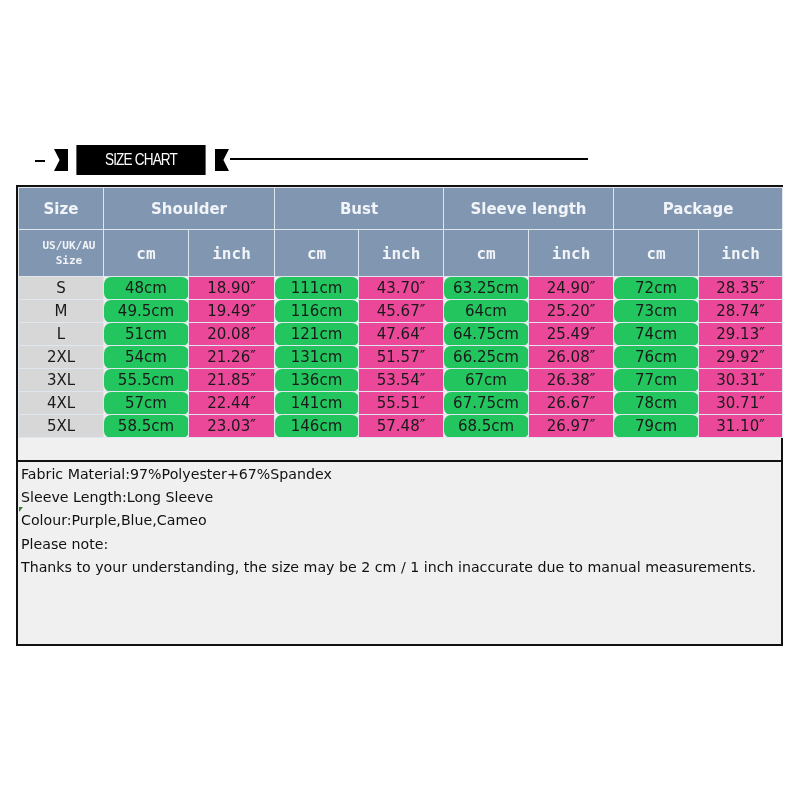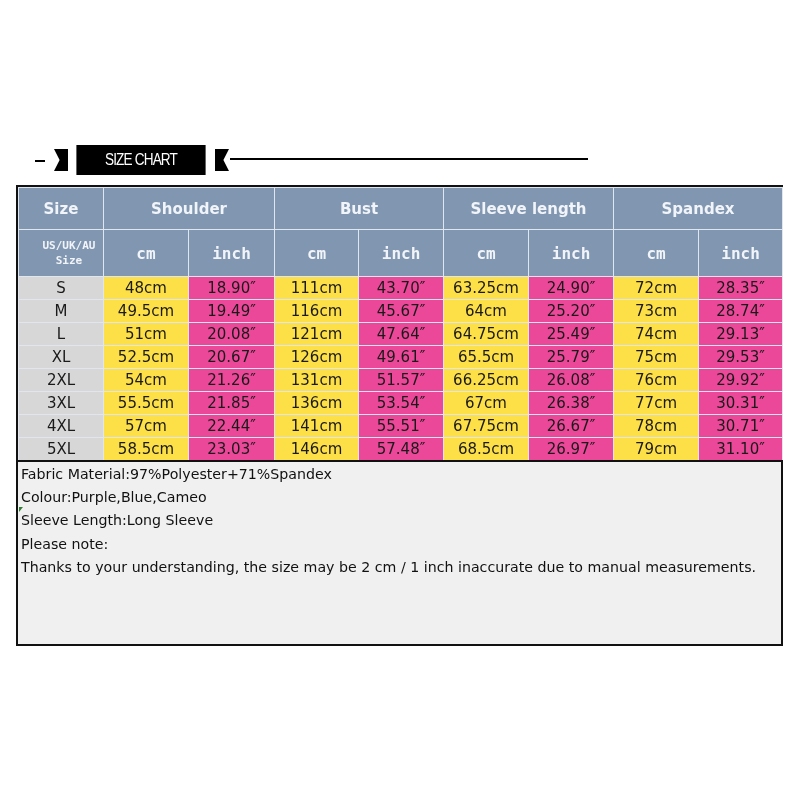--- a/index.html
+++ b/index.html
@@ -20,21 +20,21 @@
   
   .frame { position: absolute; left: 16px; top: 185px; width: 767px; height: 461px; border: 2px solid #111; box-sizing: border-box; background: #f0f0f0; }
 
   table.sizes { position: absolute; left: 18px; top: 187px; border-collapse: collapse; table-layout: fixed; width: 764px; }
   table.sizes td, table.sizes th { padding: 0; text-align: center; vertical-align: middle; border: 1px solid #dfe6ee; box-sizing: border-box; }
   th.h1 { height: 42px; background: #8096b1; color: #f1f4f8; font-weight: bold; font-size: 15px; font-family: "DejaVu Sans", sans-serif; }
   th.h2 { height: 47px; background: #8096b1; color: #f1f4f8; font-weight: bold; font-size: 16px; font-family: "DejaVu Sans Mono", monospace; }
   th.h2.size-sub { font-size: 11px; line-height: 15px; padding-left: 16px; }
   td.c { height: 23px; font-size: 15px; color: #1a1a1a; border-color: #ffffff; font-family: "DejaVu Sans", sans-serif; }
   td.c.size { background: #d7d7d7; }
-  td.c.cm { background: #fde047; }
+  td.c.cm { background: #22c55e; border-radius: 7px; }
   td.c.in { background: #ec4899; }
 
   .divider { position: absolute; left: 16px; top: 460px; width: 767px; height: 2px; background: #111; }
 
   .notes { position: absolute; left: 21px; top: 463px; width: 760px; font-family: "DejaVu Sans", sans-serif; font-size: 14.2px; color: #111; }
   .notes .line { height: 23.2px; line-height: 23px; white-space: nowrap; }
   .green-mark { position: absolute; left: 19px; top: 507px; width: 0; height: 0; border-top: 5px solid #2e7d32; border-right: 4px solid transparent; }
 </style>
 </head>
 <body>
@@ -60,21 +60,21 @@
     <col style="width:85px">
       <col style="width:85px">
       <col style="width:84px">
   </colgroup>
   <thead>
     <tr>
       <th class="h1" colspan="1">Size</th>
       <th class="h1" colspan="2">Shoulder</th>
       <th class="h1" colspan="2">Bust</th>
       <th class="h1" colspan="2">Sleeve length</th>
-      <th class="h1" colspan="2">Spandex</th>
+      <th class="h1" colspan="2">Package</th>
     </tr>
     <tr>
       <th class="h2 size-sub">
         <div>US/UK/AU</div>
         <div>Size</div>
       </th>
       <th class="h2">cm</th>
       <th class="h2">inch</th>
       <th class="h2">cm</th>
       <th class="h2">inch</th>
@@ -110,31 +110,20 @@
       <tr>
         <td class="c size">L</td>
         <td class="c cm">51cm</td>
         <td class="c in">20.08″</td>
         <td class="c cm">121cm</td>
         <td class="c in">47.64″</td>
         <td class="c cm">64.75cm</td>
         <td class="c in">25.49″</td>
         <td class="c cm">74cm</td>
         <td class="c in">29.13″</td>
-      </tr>
-      <tr>
-        <td class="c size">XL</td>
-        <td class="c cm">52.5cm</td>
-        <td class="c in">20.67″</td>
-        <td class="c cm">126cm</td>
-        <td class="c in">49.61″</td>
-        <td class="c cm">65.5cm</td>
-        <td class="c in">25.79″</td>
-        <td class="c cm">75cm</td>
-        <td class="c in">29.53″</td>
       </tr>
       <tr>
         <td class="c size">2XL</td>
         <td class="c cm">54cm</td>
         <td class="c in">21.26″</td>
         <td class="c cm">131cm</td>
         <td class="c in">51.57″</td>
         <td class="c cm">66.25cm</td>
         <td class="c in">26.08″</td>
         <td class="c cm">76cm</td>
@@ -173,18 +162,18 @@
         <td class="c cm">79cm</td>
         <td class="c in">31.10″</td>
       </tr>
     </tbody>
 </table>
 
 <div class="divider"></div>
 <div class="green-mark"></div>
 
 <div class="notes" id="notes">
-    <div class="line">Fabric Material:97%Polyester+71%Spandex</div>
+    <div class="line">Fabric Material:97%Polyester+67%Spandex</div>
+    <div class="line">Sleeve Length:Long Sleeve</div>
     <div class="line">Colour:Purple,Blue,Cameo</div>
-    <div class="line">Sleeve Length:Long Sleeve</div>
     <div class="line">Please note:</div>
     <div class="line">Thanks to your understanding, the size may be 2 cm / 1 inch inaccurate due to manual measurements.</div>
   </div>
 
 </body></html>

